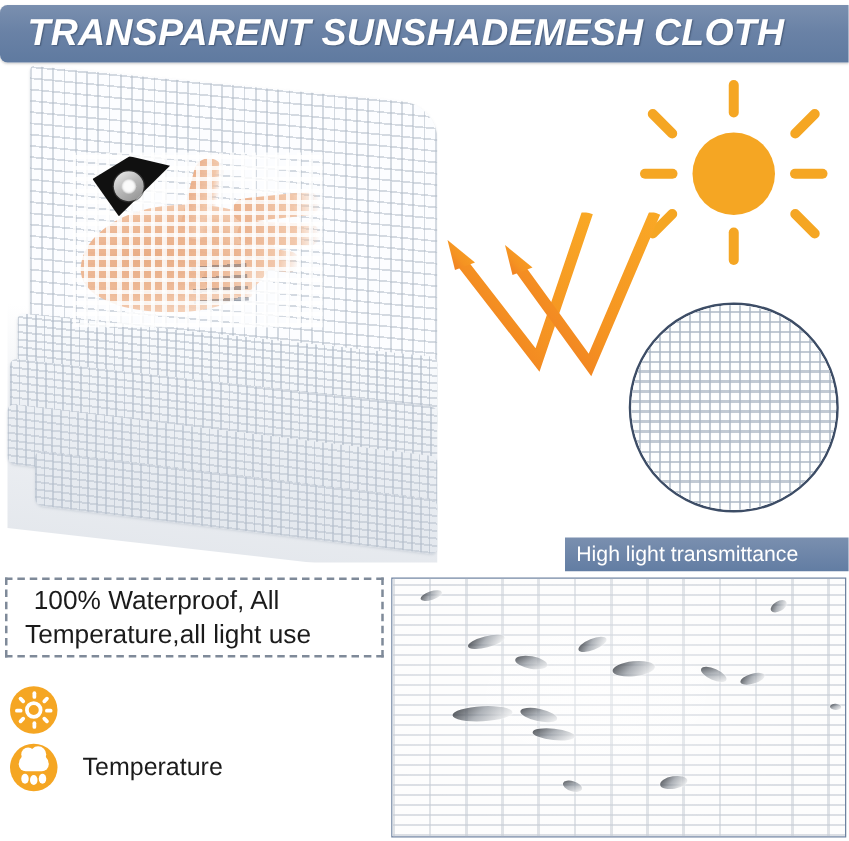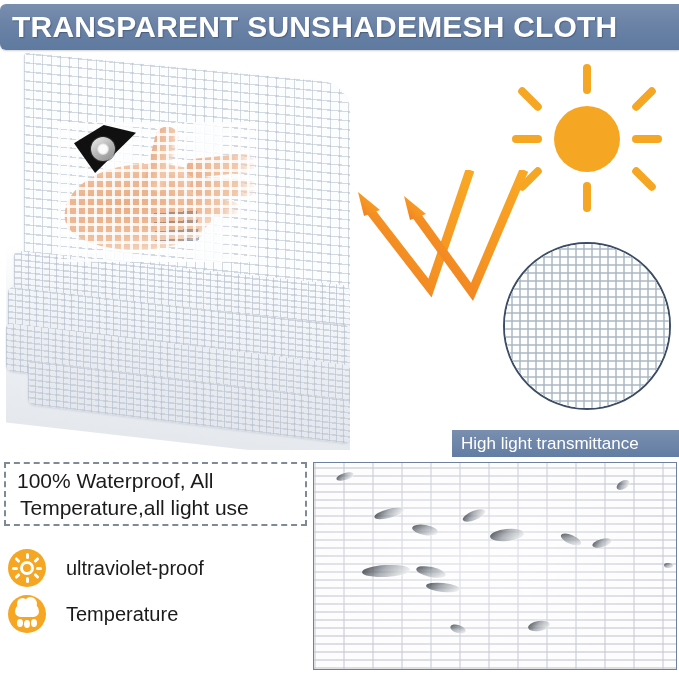--- a/index.html
+++ b/index.html
@@ -26,23 +26,24 @@
     border-radius: 6px 0 0 6px;
     box-shadow: 0 1px 2px rgba(0,0,0,0.18);
     display: flex;
     align-items: center;
     overflow: hidden;
   }
   .header-title {
     color: #ffffff;
     font-size: 30px;
     font-weight: bold;
+    font-style: italic;
     letter-spacing: 0.2px;
     white-space: nowrap;
-    padding-left: 12px;
+    padding-left: 22px;
     text-shadow: 1px 1px 1px rgba(40,55,80,0.45);
   }
 
   
   .product-photo {
     position: absolute;
     left: 0;
     top: 52px;
     width: 350px;
     height: 398px;
@@ -251,21 +252,21 @@
     border: 2px dashed #7f8a99;
     box-sizing: border-box;
     display: flex;
     flex-direction: column;
     justify-content: center;
   }
   .feature-line {
     color: #1b1b1b;
     font-size: 21px;
     line-height: 27px;
-    padding-left: 11px;
+    padding-left: 21px;
     white-space: nowrap;
   }
   .feature-line.indent { padding-left: 14px; }
 
   
   .benefits { position: absolute; left: 8px; top: 545px; width: 300px; }
   .benefit-row { display: flex; align-items: center; height: 46px; }
   .benefit-icon {
     width: 38px; height: 38px; border-radius: 50%;
     background: #f5a623;
@@ -417,21 +418,20 @@
       <div class="bi-sun-core"></div>
       <div class="bi-ray" style="left:17.5px; top:4px;   width:3px; height:6px;"></div>
       <div class="bi-ray" style="left:17.5px; top:28px;  width:3px; height:6px;"></div>
       <div class="bi-ray" style="left:4px;    top:17.5px;width:6px; height:3px;"></div>
       <div class="bi-ray" style="left:28px;   top:17.5px;width:6px; height:3px;"></div>
       <div class="bi-ray" style="left:8px;    top:8px;   width:3px; height:6px; transform:rotate(-45deg);"></div>
       <div class="bi-ray" style="left:27px;   top:8px;   width:3px; height:6px; transform:rotate(45deg);"></div>
       <div class="bi-ray" style="left:8px;    top:24px;  width:3px; height:6px; transform:rotate(45deg);"></div>
       <div class="bi-ray" style="left:27px;   top:24px;  width:3px; height:6px; transform:rotate(-45deg);"></div>
     </div>
-    <div class="benefit-label">ultraviolet-proof</div>
   </div>
 
   <div class="benefit-row">
     <div class="benefit-icon">
       <div class="bi-cloud"></div>
       <div class="bi-drop" style="left:9px;  top:24px;"></div>
       <div class="bi-drop" style="left:16px; top:25px;"></div>
       <div class="bi-drop" style="left:23px; top:24px;"></div>
     </div>
     <div class="benefit-label">Temperature</div>

